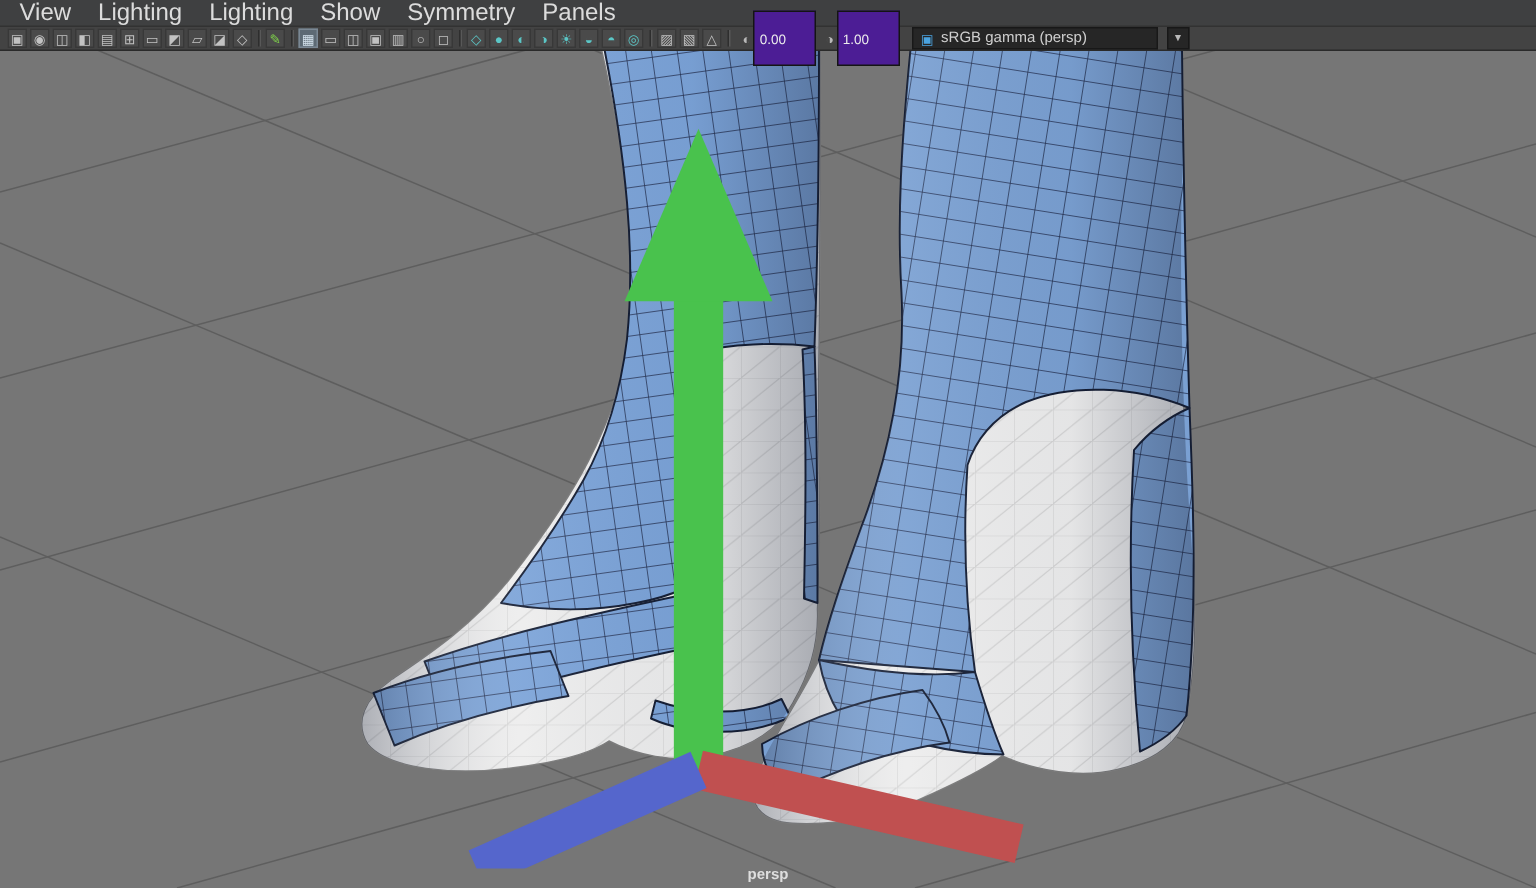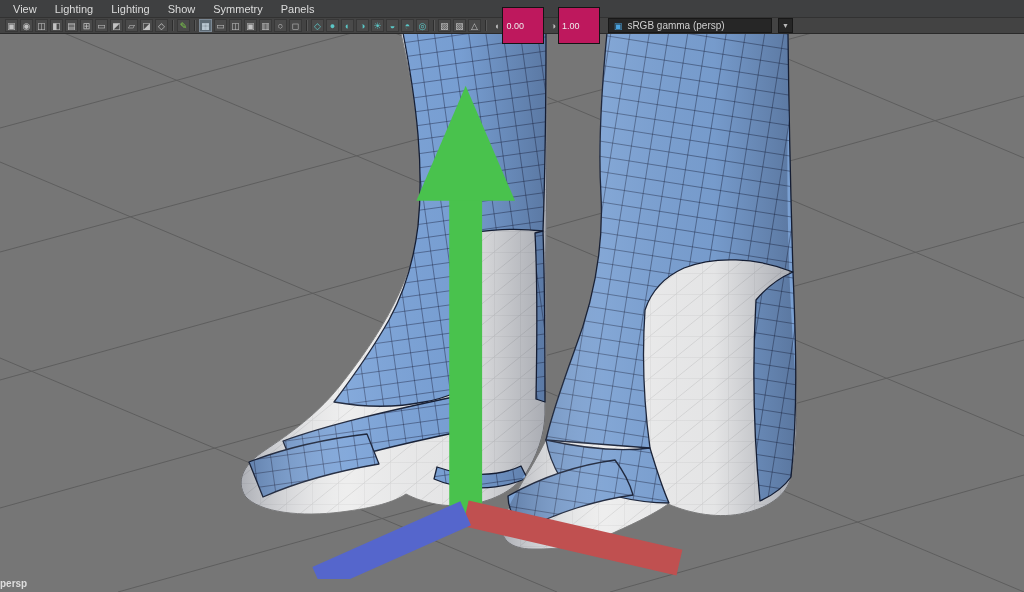--- a/index.html
+++ b/index.html
@@ -2,47 +2,47 @@
 <html><head>
 <meta charset="utf-8">
 <style>
   html,body{margin:0;padding:0;background:#2b2b2b;}
   .stage{position:relative;width:1024px;height:592px;overflow:hidden;
          font-family:"Liberation Sans",sans-serif;background:#767676;}
 
   
   .menubar{position:absolute;top:0;left:0;right:0;height:17px;background:#3f4041;
            border-bottom:1px solid #323232;display:flex;align-items:center;padding:0 4px;z-index:5;}
-  .menu-item{color:#dcdcdc;font-size:11px;padding:0 9px;height:100%;display:flex;
+  .menu-item{color:#dcdcdc;font-size:16px;padding:0 9px;height:100%;display:flex;
              align-items:center;cursor:default;white-space:nowrap;}
 
   
   .toolbar{position:absolute;top:18px;left:0;right:0;height:15px;background:#434343;
            border-bottom:1px solid #2a2a2a;display:flex;align-items:center;padding:0 4px;z-index:5;}
   .tb-icons{display:flex;align-items:center;}
   .tbi{display:inline-block;width:13px;height:13px;line-height:13px;font-size:9px;text-align:center;
        background:#4a4a4a;border:1px solid #383838;margin:0 1px;box-sizing:border-box;cursor:default;}
   .tbi.active{background:#5d6a74;border-color:#7b8894;}
   .tbsep{display:inline-block;width:1px;height:11px;background:#2e2e2e;margin:0 3px;box-shadow:1px 0 0 #585858;}
   .tb-field{display:flex;align-items:center;margin-left:6px;}
   .tb-field .fglyph{color:#b9b9b9;font-size:9px;margin-right:2px;}
-  .tb-field input{width:34px;height:11px;background:#be185d;border:1px solid #141414;color:#ececec;
+  .tb-field input{width:34px;height:11px;background:#4c1d95;border:1px solid #141414;color:#ececec;
                   font-size:9px;padding:12px 3px;font-family:"Liberation Sans",sans-serif;}
   .vt-dropdown{display:flex;align-items:center;height:13px;background:#262626;border:1px solid #181818;
                color:#cfcfcf;font-size:10px;padding:0 5px;margin-left:8px;min-width:152px;cursor:default;}
   .vt-dropdown .cm-glyph{color:#4aa3e0;font-size:9px;margin-right:5px;}
   .vt-arrow{display:inline-block;margin-left:6px;color:#b9b9b9;font-size:7px;background:#262626;
             border:1px solid #181818;height:13px;line-height:13px;padding:0 3px;cursor:default;}
 
   
   .viewport{position:absolute;top:33px;left:0;right:0;bottom:0;background:#767676;}
   .viewport svg{display:block;width:100%;height:100%;}
   .overlay-sym{position:absolute;top:8px;left:0;right:0;text-align:center;color:#ffffff;
                font-size:10px;font-weight:bold;text-shadow:0 1px 2px rgba(0,0,0,.65);pointer-events:none;}
-  .persp-label{position:absolute;bottom:3px;left:0;right:0;color:#dedede;
+  .persp-label{position:absolute;bottom:3px;left:0;right:0;text-align:center;color:#dedede;
                font-size:10px;font-weight:bold;pointer-events:none;}
   .axis-ind{position:absolute;left:3px;bottom:13px;pointer-events:none;}
 </style>
 </head>
 <body>
 
 <div class="stage">
 
   <div class="menubar">
     <span class="menu-item">View</span>

